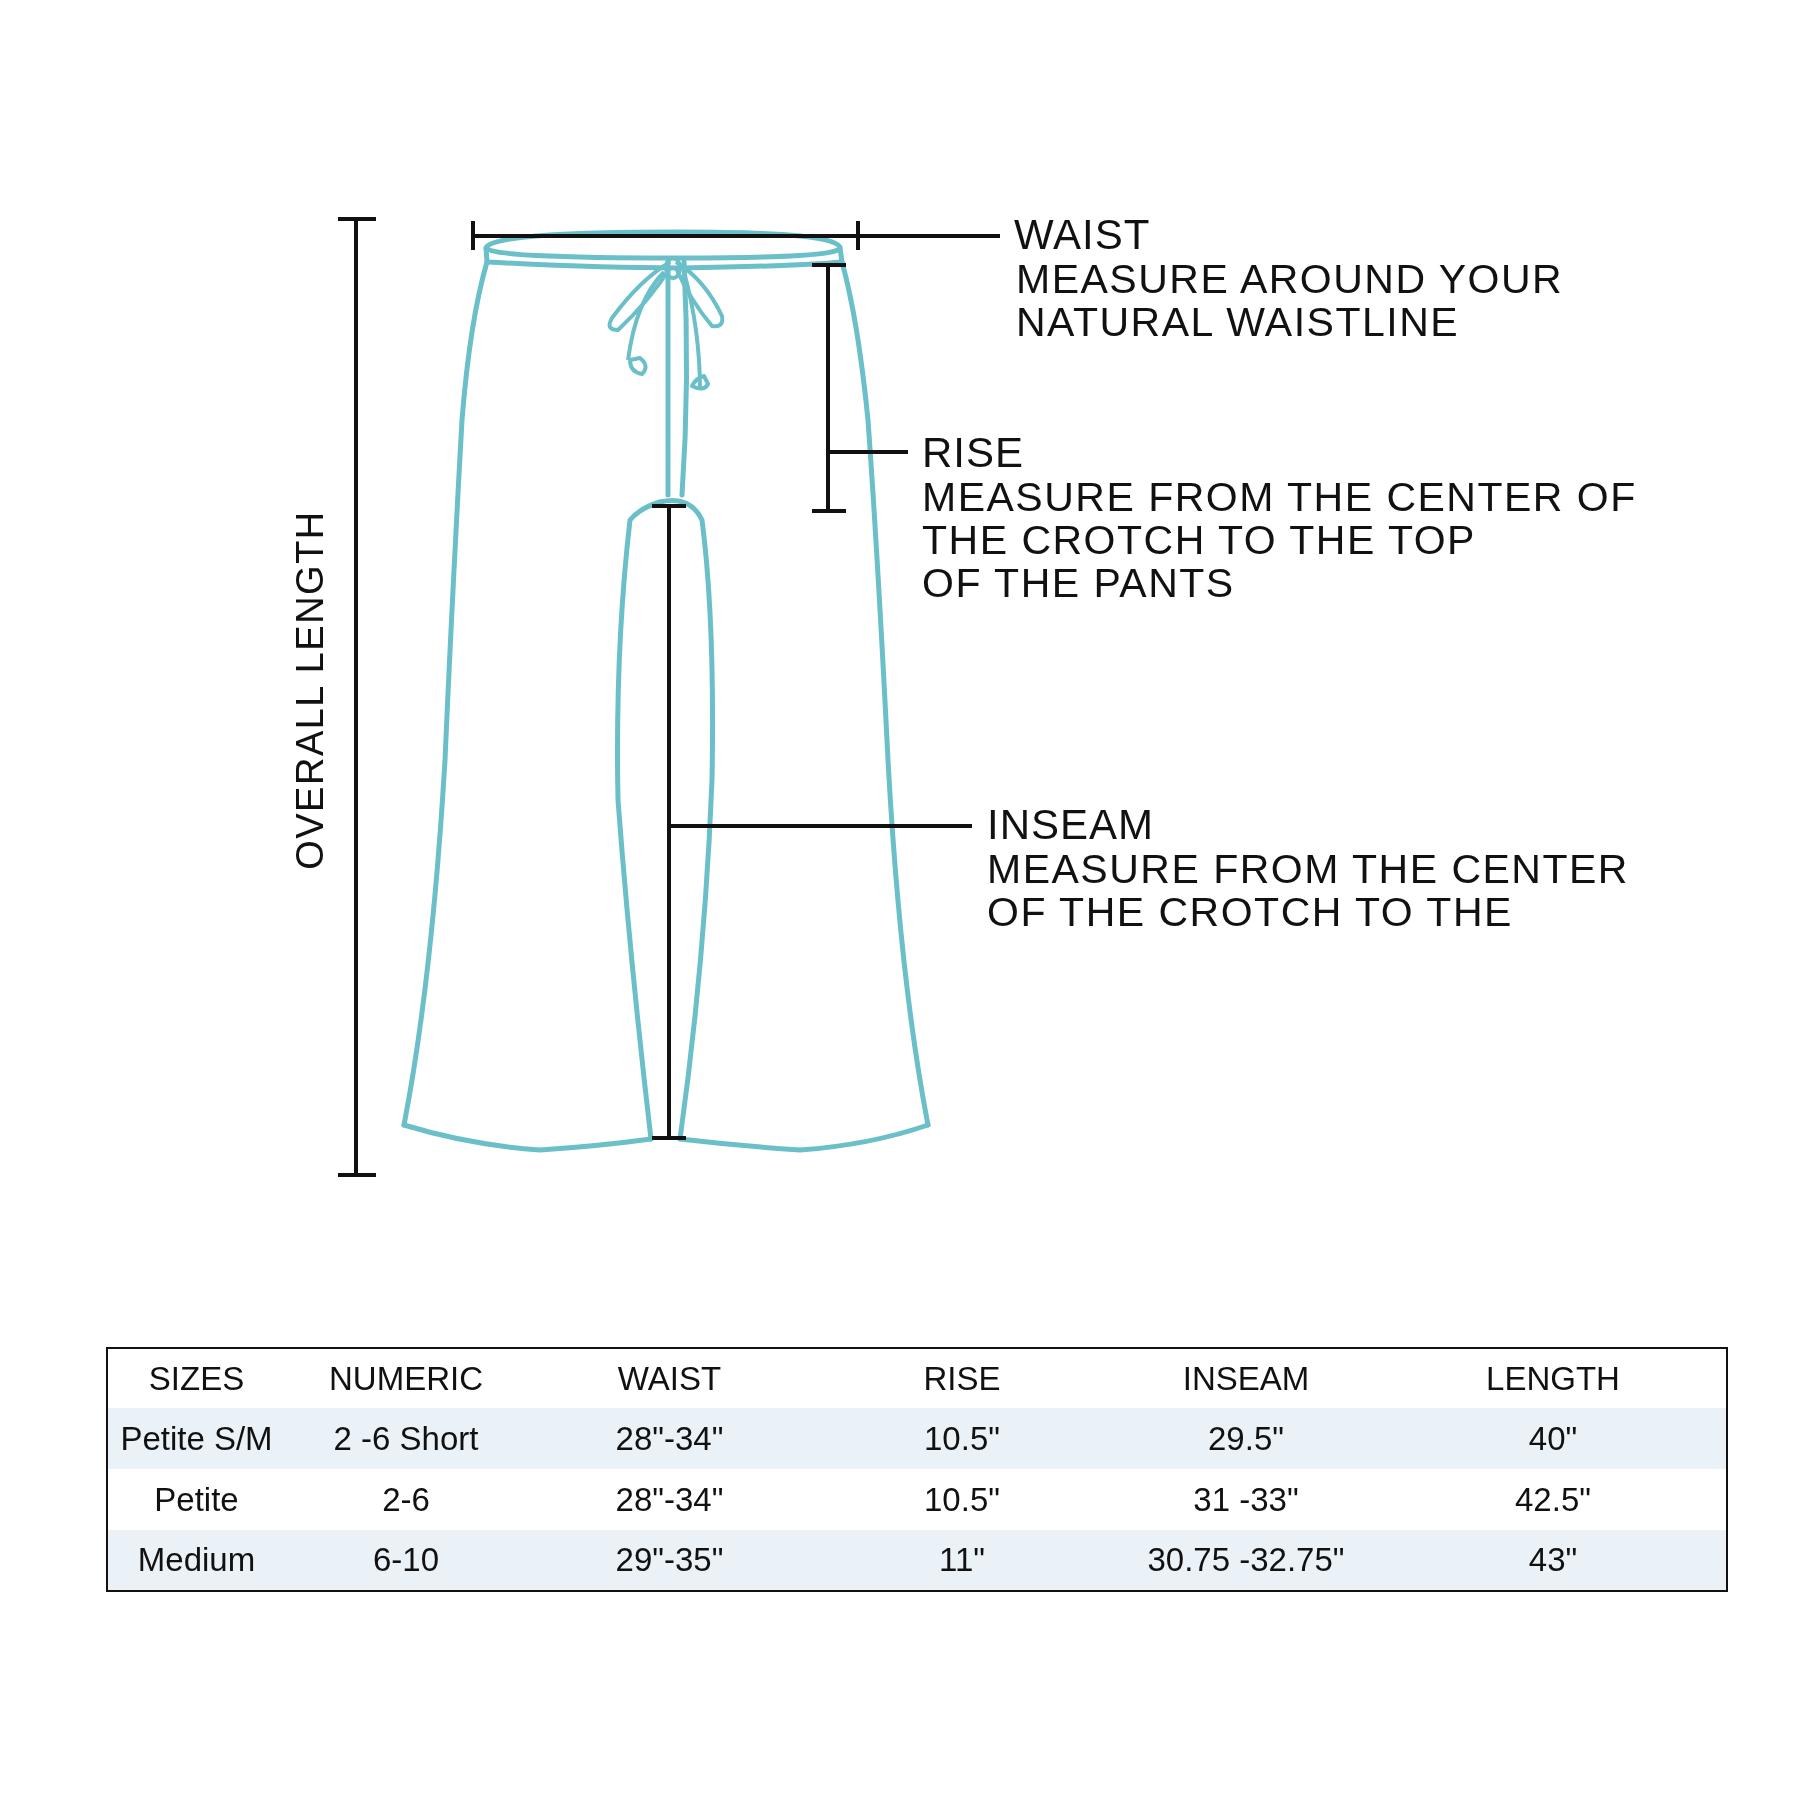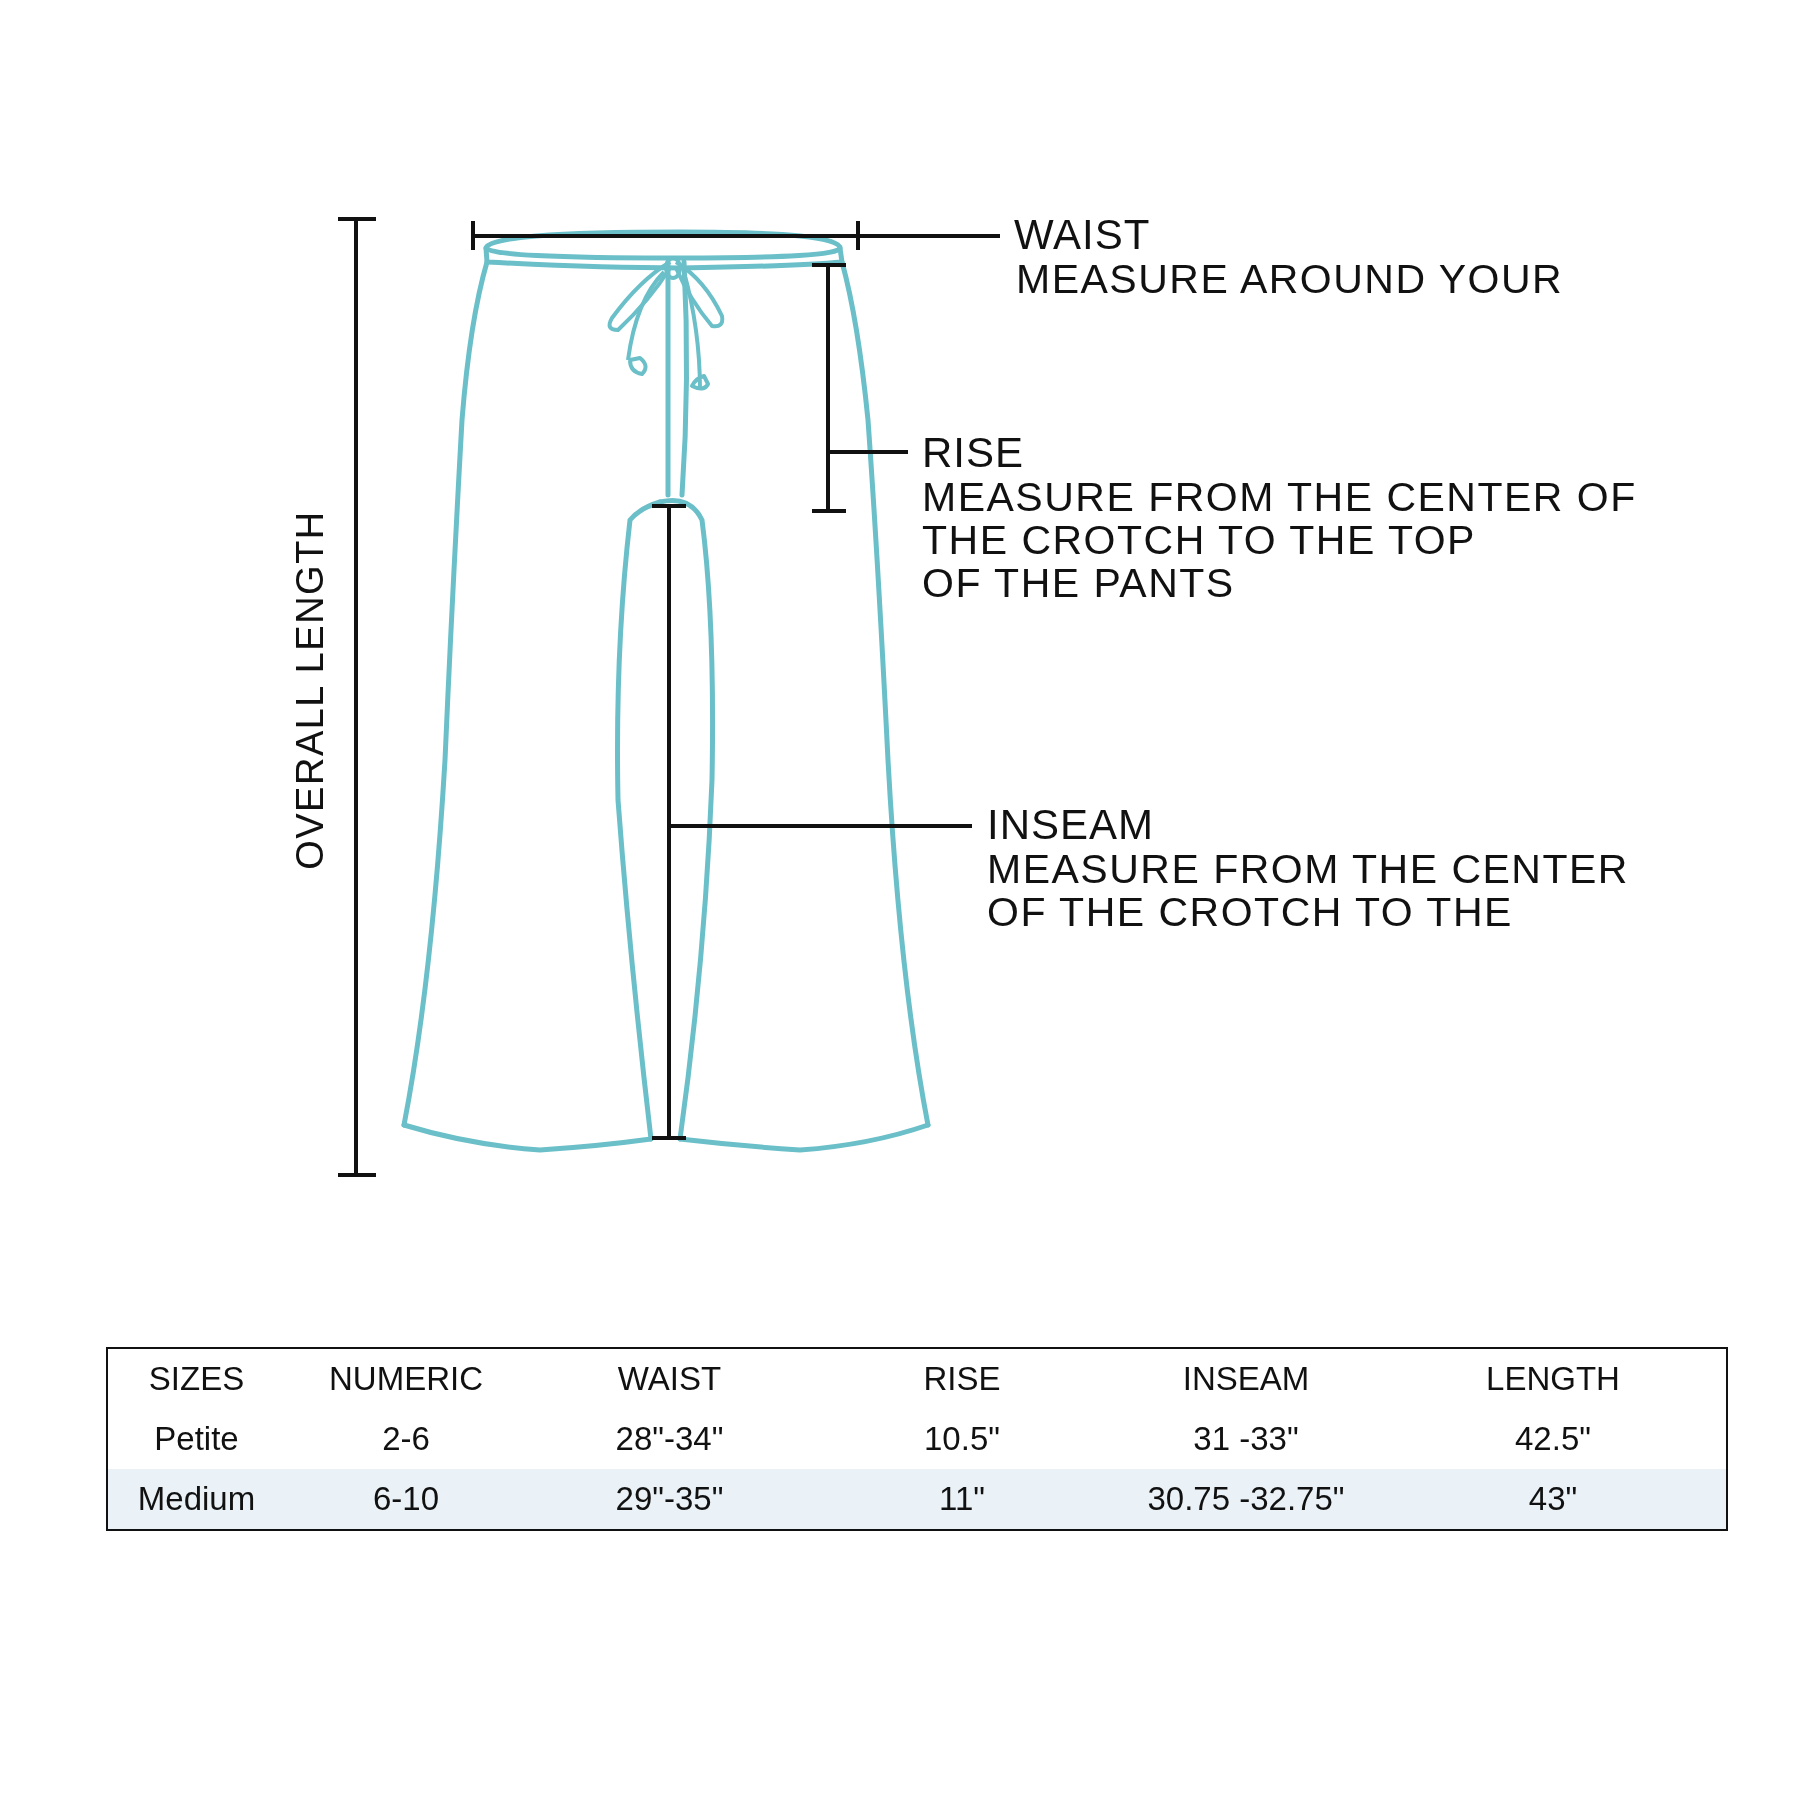--- a/index.html
+++ b/index.html
@@ -84,20 +84,21 @@
     </g>
   </svg>
 
   <div id="overall-label">
     <span>OVERALL LENGTH</span>
   </div>
 
   <div id="waist-label" class="label">
     <div class="title">WAIST</div>
     <div class="desc">MEASURE AROUND YOUR</div>
+    <div class="desc">NATURAL WAISTLINE</div>
   </div>
 
   <div id="rise-label" class="label">
     <div class="title">RISE</div>
     <div class="desc">MEASURE FROM THE CENTER OF</div>
     <div class="desc">THE CROTCH TO THE TOP</div>
     <div class="desc">OF THE PANTS</div>
   </div>
 
   <div id="inseam-label" class="label">
@@ -120,20 +121,28 @@
     <tr>
       <th>SIZES</th>
       <th>NUMERIC</th>
       <th>WAIST</th>
       <th>RISE</th>
       <th>INSEAM</th>
       <th>LENGTH</th>
     </tr>
   </thead>
   <tbody>
+    <tr class="alt">
+      <td>Petite S/M</td>
+      <td>2 -6 Short</td>
+      <td>28"-34"</td>
+      <td>10.5"</td>
+      <td>29.5"</td>
+      <td>40"</td>
+    </tr>
     <tr>
       <td>Petite</td>
       <td>2-6</td>
       <td>28"-34"</td>
       <td>10.5"</td>
       <td>31 -33"</td>
       <td>42.5"</td>
     </tr>
     <tr class="alt">
       <td>Medium</td>

